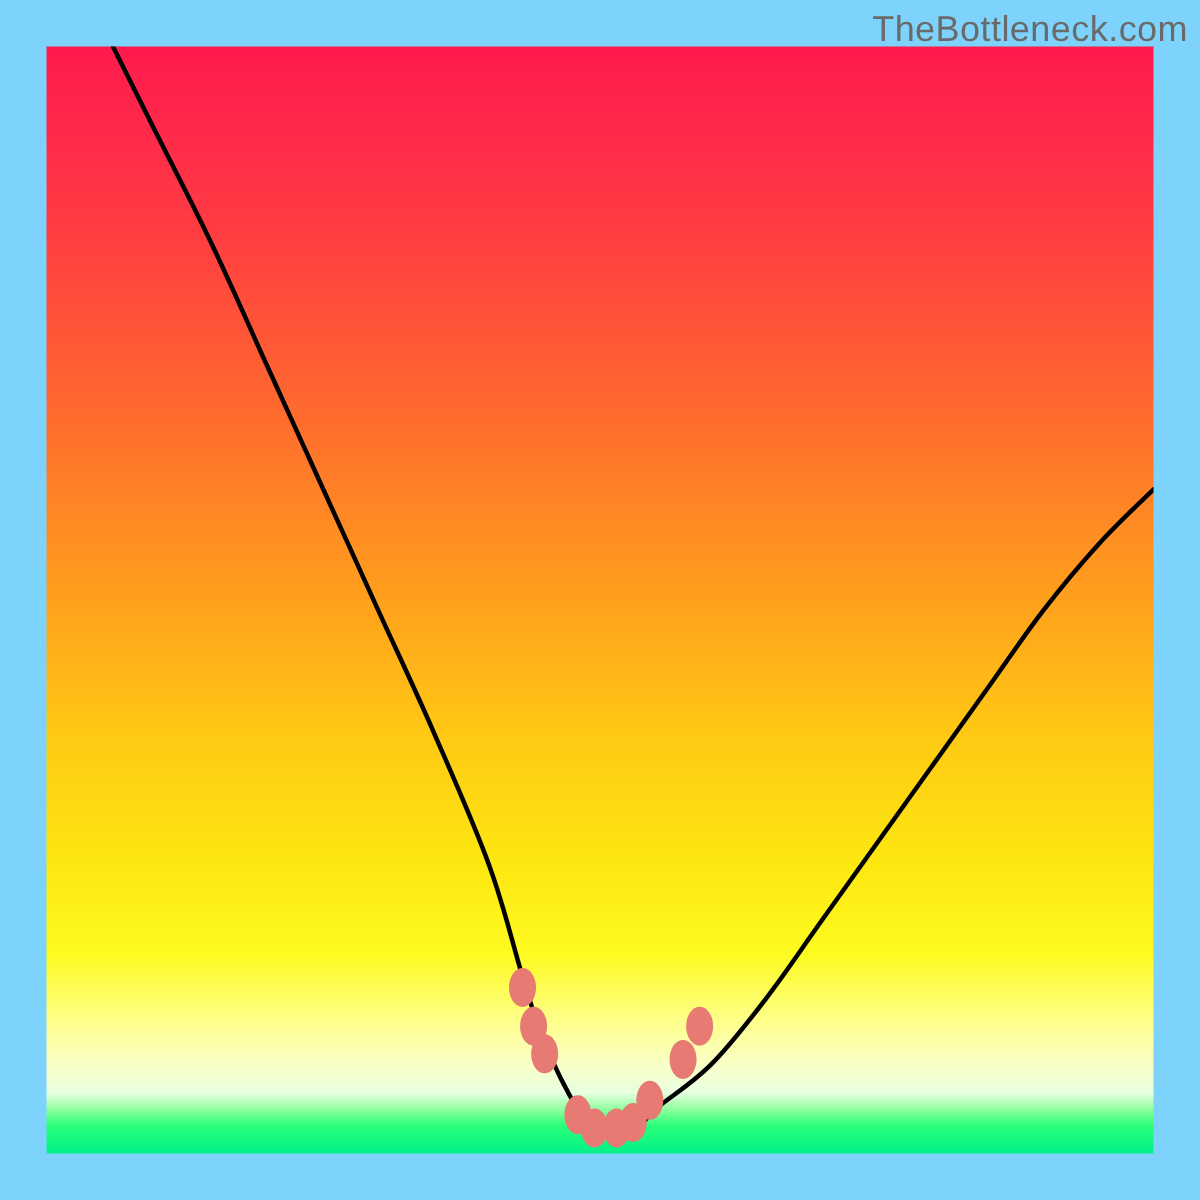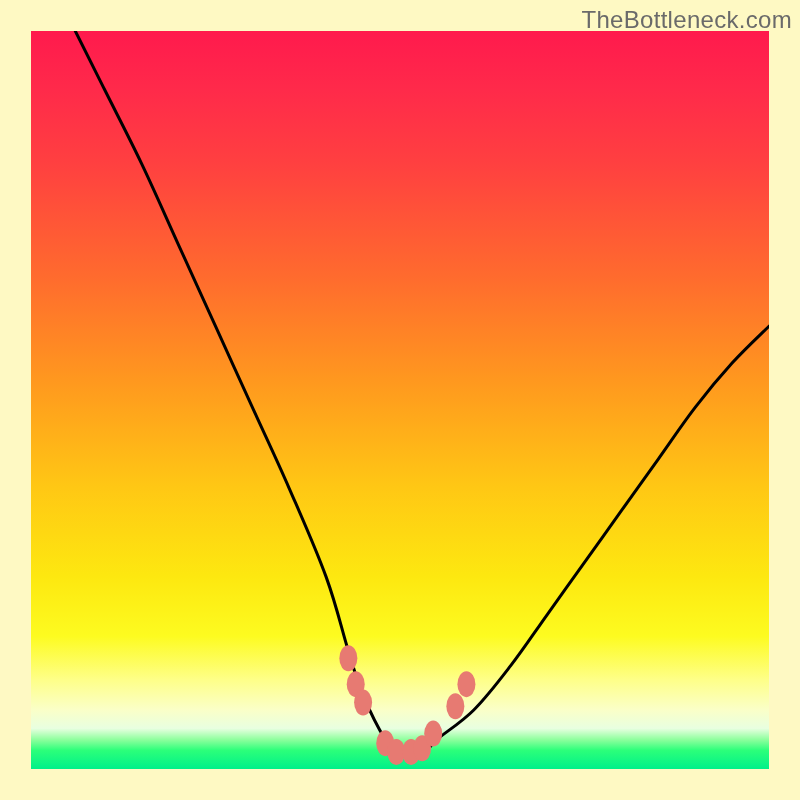--- a/index.html
+++ b/index.html
@@ -8,21 +8,21 @@
     width: 800px;
     height: 800px;
     overflow: hidden;
     background: #000;
     font-family: Arial, Helvetica, sans-serif;
   }
   .frame {
     position: relative;
     width: 800px;
     height: 800px;
-    background: #fef9c3;
+    background: #7dd3fc;
   }
   .plot-area {
     position: absolute;
     left: 31px;
     top: 31px;
     width: 738px;
     height: 738px;
     background: linear-gradient(
       to bottom,
       #ff1a4d 0%,

